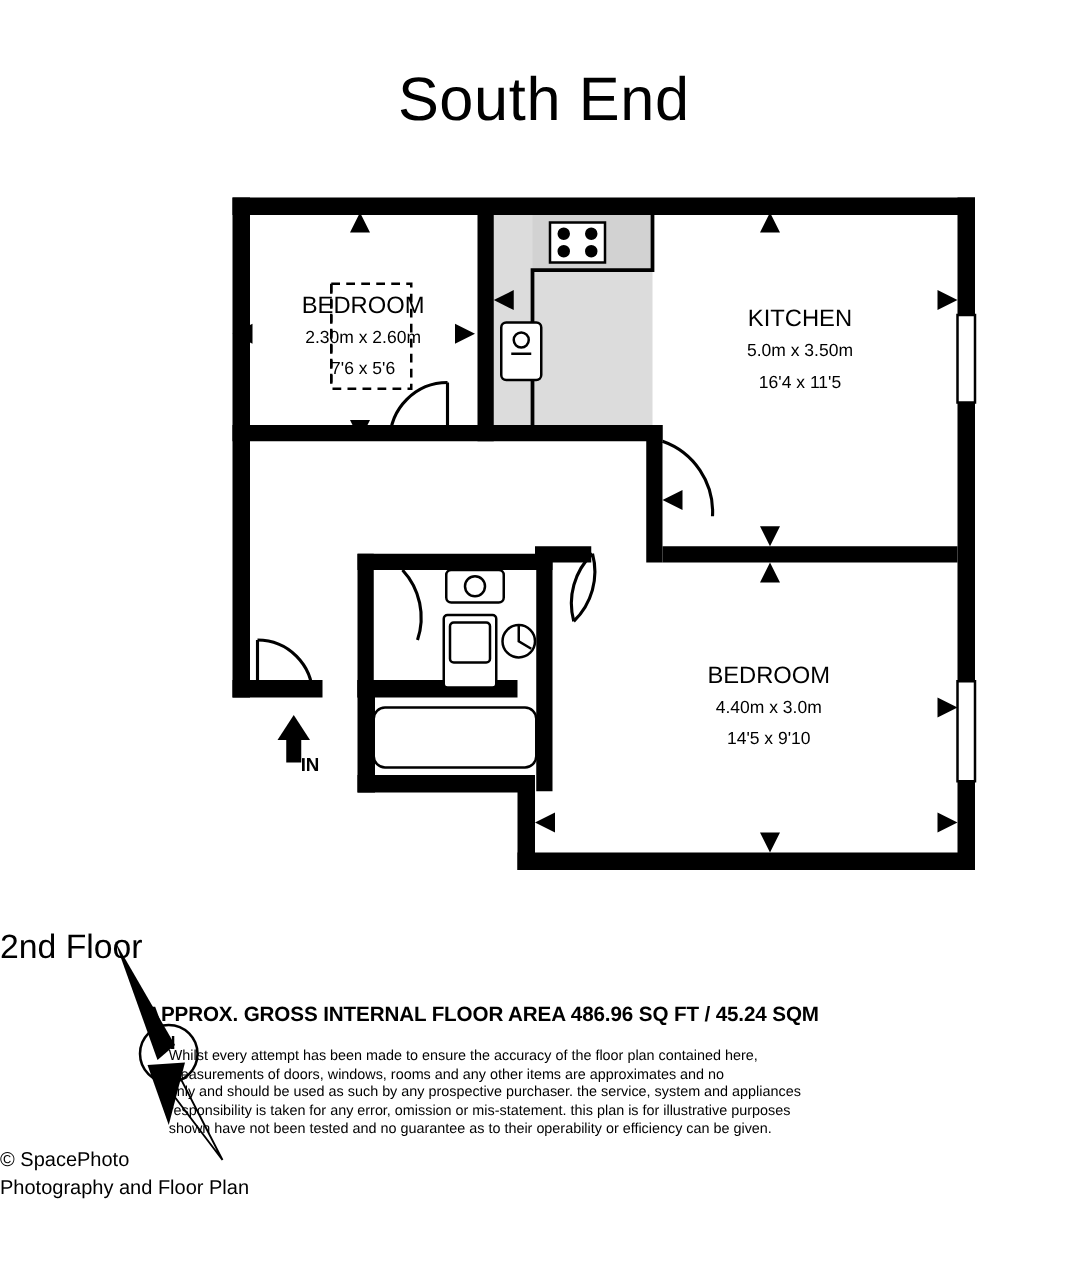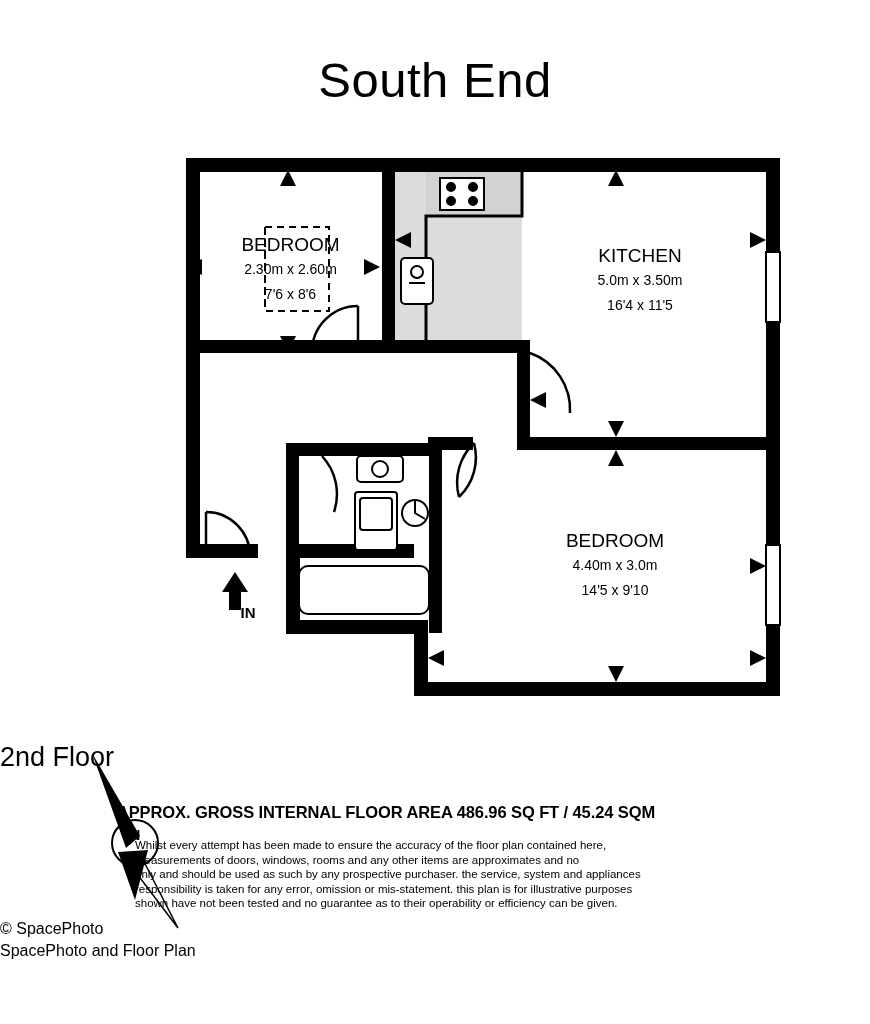--- a/index.html
+++ b/index.html
@@ -268,21 +268,21 @@
         <polygon points="135,900 148,850 118,852" fill="#000000"></polygon>
         <circle cx="135" cy="843" r="23" fill="none" stroke="#000000" stroke-width="2"></circle>
       </g>
 
     </svg>
   </div>
 
   <div class="room-label" id="label-bedroom1">
     <div class="rname">BEDROOM</div>
     <div class="rdim">2.30m x 2.60m</div>
-    <div class="rdim">7'6 x 8'6</div>
+    <div class="rdim">7'6 x 5'6</div>
   </div>
 
   <div class="room-label" id="label-reception">
     <div class="rname">KITCHEN</div>
     <div class="rdim">5.0m x 3.50m</div>
     <div class="rdim">16'4 x 11'5</div>
   </div>
 
   <div class="room-label" id="label-bedroom2">
     <div class="rname">BEDROOM</div>
@@ -299,16 +299,16 @@
   <div class="disclaimer">
     <div>Whilst every attempt has been made to ensure the accuracy of the floor plan contained here,</div>
     <div>measurements of doors, windows, rooms and any other items are approximates and no</div>
     <div>only and should be used as such by any prospective purchaser. the service, system and appliances</div>
     <div>responsibility is taken for any error, omission or mis-statement. this plan is for illustrative purposes</div>
     <div>shown have not been tested and no guarantee as to their operability or efficiency can be given.</div>
   </div>
 
   <div class="credit">
     <div>© SpacePhoto</div>
-    <div>SpacePhoto and Floor Plan</div>
+    <div>Photography and Floor Plan</div>
   </div>
 
 </div>
 
 </body></html>

